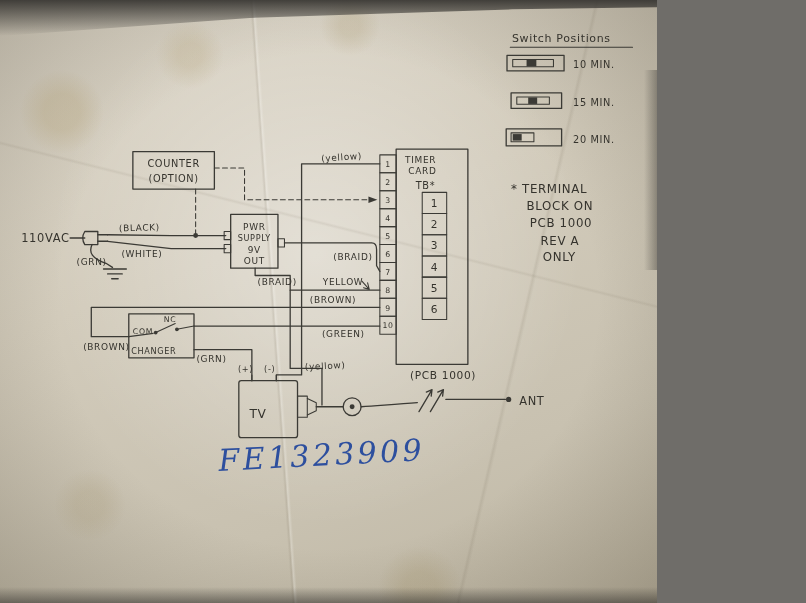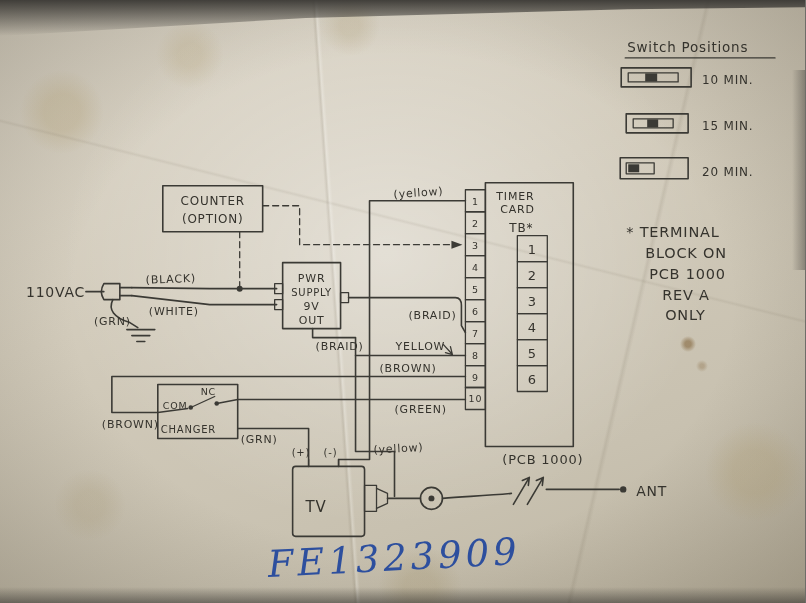--- a/index.html
+++ b/index.html
@@ -1,17 +1,17 @@
 <!DOCTYPE html>
 <html><head>
 <meta charset="utf-8">
 <style>
   html,body{margin:0;padding:0}
   body{background:#6f6d69;font-family:"DejaVu Sans",sans-serif}
-  .stage{position:relative;width:805px;height:603px;overflow:hidden;background:#c9c2b2}
+  .stage{position:relative;width:657px;height:603px;overflow:hidden;background:#c9c2b2}
   .layer{position:absolute;inset:0;pointer-events:none}
   .paper{
     background:
       radial-gradient(ellipse at 48% 42%, rgba(255,255,255,.40), rgba(255,255,255,0) 55%),
       radial-gradient(ellipse at 50% 50%, rgba(0,0,0,0) 58%, rgba(86,78,60,.30) 100%),
       linear-gradient(160deg,#dcd6c9 0%,#d2cbbb 40%,#c8c1b0 75%,#bdb5a2 100%);
   }
   .stains{
     background-image:
       radial-gradient(circle at 62px 112px, rgba(166,142,84,.20) 0 18px, rgba(166,142,84,0) 42px),

